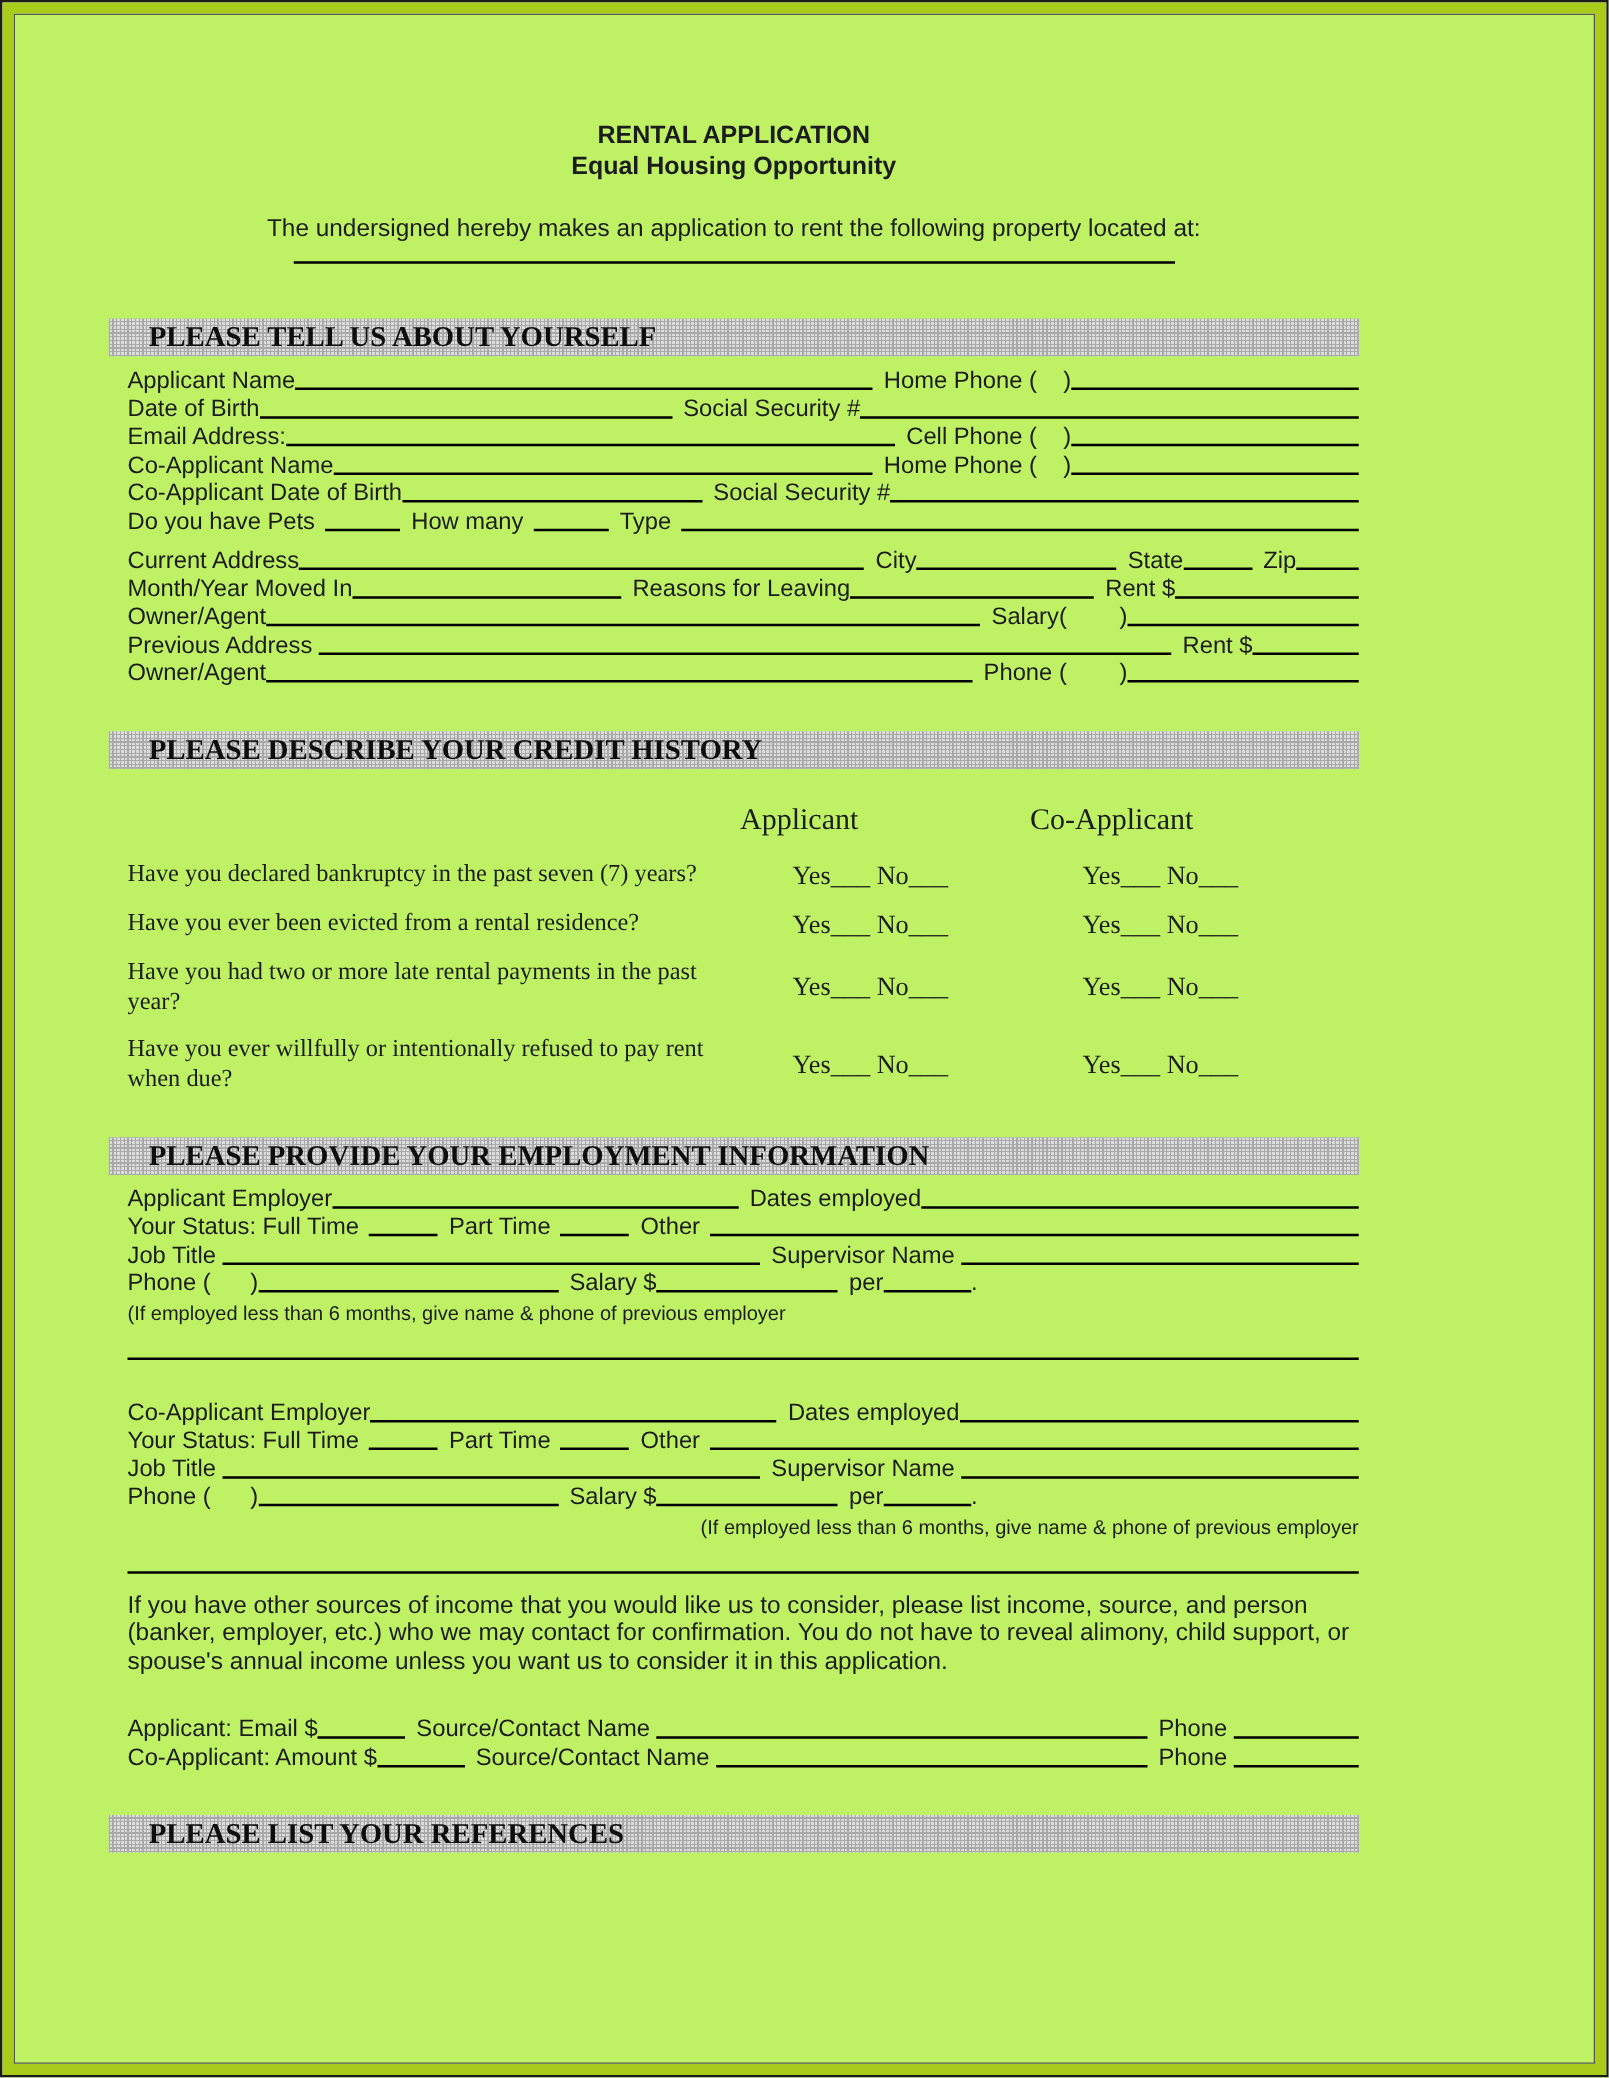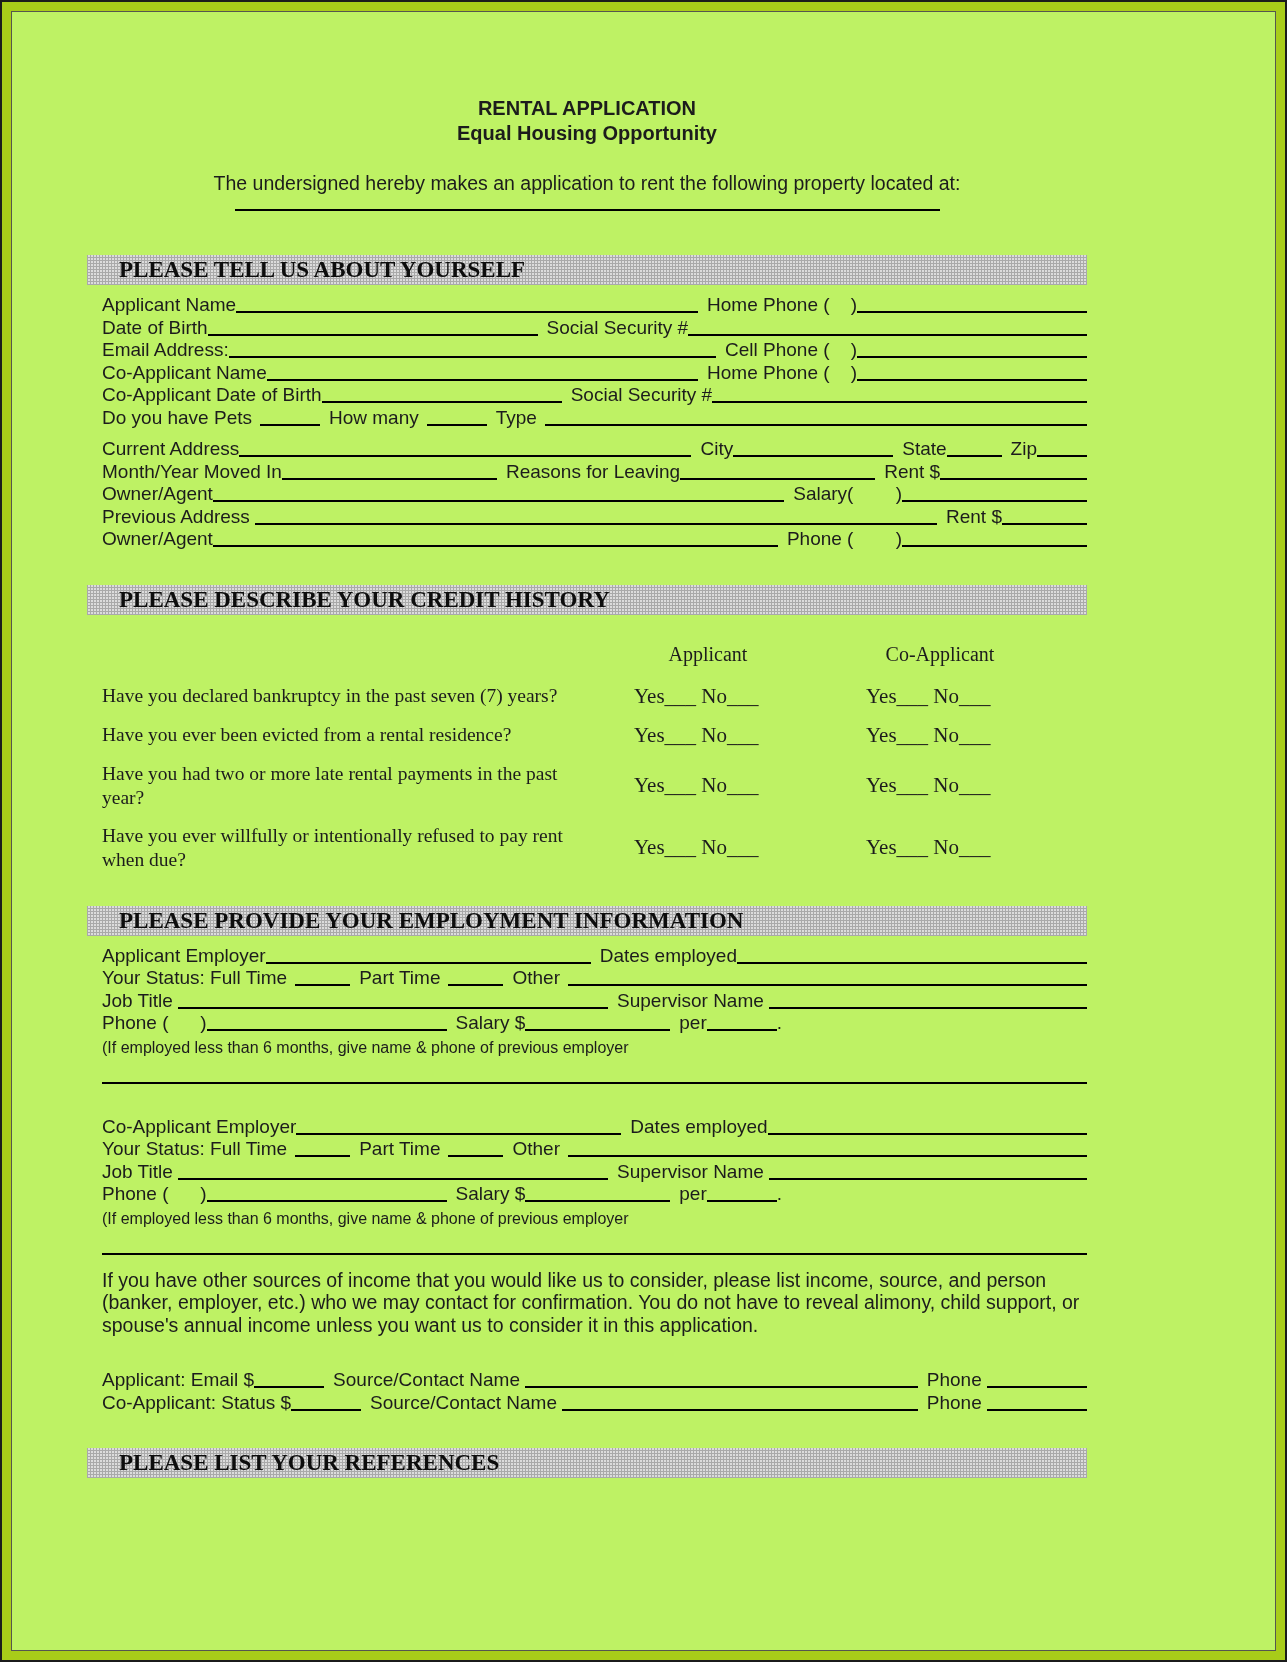--- a/index.html
+++ b/index.html
@@ -39,21 +39,21 @@
     font-family:"Liberation Serif","DejaVu Serif",serif;
     font-weight:bold; font-size:23px; color:#0d0d0d;
     background-color:#dcdcdc;
     background-image:
       repeating-linear-gradient(0deg, #a9a9a9 0 1px, transparent 1px 3px),
       repeating-linear-gradient(90deg, #a9a9a9 0 1px, transparent 1px 3px);
   }
   .sec-header.first { margin-top:44px; }
 
   .rows { padding:9px 0 0 15px; }
-  .rows.second-block { padding-top:0; margin-top:32px; }
+  .rows.second-block { padding-top:0; margin-top:32px;text-align:right; }
   .frow { display:flex; align-items:baseline; line-height:22.5px; font-size:19px; }
   .lbl { white-space:pre; }
   .frow .ln + .lbl { margin-left:9px; }
   .ln {
     display:inline-block; height:0;
     border-bottom:2px solid #000;
     transform:translateY(2px);
   }
   .gapL { margin-left:8px; }
   .tight { margin-left:0 !important; }
@@ -61,21 +61,21 @@
   .w50{flex:0 0 50px}.w55{flex:0 0 55px}.w60{flex:0 0 60px}.w70{flex:0 0 70px}
   .w85{flex:0 0 85px}.w100{flex:0 0 100px}.w145{flex:0 0 145px}.w160{flex:0 0 160px}
   .w185{flex:0 0 185px}.w195{flex:0 0 195px}.w215{flex:0 0 215px}.w230{flex:0 0 230px}
   .w240{flex:0 0 240px}.w325{flex:0 0 325px}.w330{flex:0 0 330px}.w430{flex:0 0 430px}
 
   .credit-body { padding:28px 0 0 15px; font-family:"Liberation Serif","DejaVu Serif",serif; }
   .crow { display:flex; align-items:center; margin-bottom:14px; }
   .crow.chead { margin-bottom:18px; }
   .qcell { width:490px; font-size:19.5px; line-height:24px; }
   .acell { width:232px; padding-left:42px; font-size:21px; }
-  .chead .acell { text-align:center; padding-left:0; font-size:20px; }
+  .chead .acell { text-align:left; padding-left:0; font-size:24px; }
 
   .note { font-size:16px; line-height:20px; margin-top:3px; }
   .fullline { margin:24px 0 0 15px; width:985px; height:0; border-bottom:2px solid #000; }
 
   .para { margin:14px 0 0 15px; width:985px; font-size:19.5px; line-height:22.5px; }
   .income-rows { margin-top:24px; }
 </style>
 </head>
 <body>
 
@@ -283,21 +283,21 @@
     <div class="rows income-rows">
       <div class="frow">
         <span class="lbl">Applicant: Email $</span>
         <span class="ln w70"></span>
         <span class="lbl">Source/Contact Name </span>
         <span class="ln grow"></span>
         <span class="lbl">Phone </span>
         <span class="ln w100"></span>
       </div>
       <div class="frow">
-        <span class="lbl">Co-Applicant: Status $</span>
+        <span class="lbl">Co-Applicant: Amount $</span>
         <span class="ln w70"></span>
         <span class="lbl">Source/Contact Name </span>
         <span class="ln grow"></span>
         <span class="lbl">Phone </span>
         <span class="ln w100"></span>
       </div>
     </div>
   </div>
 
   <div>

